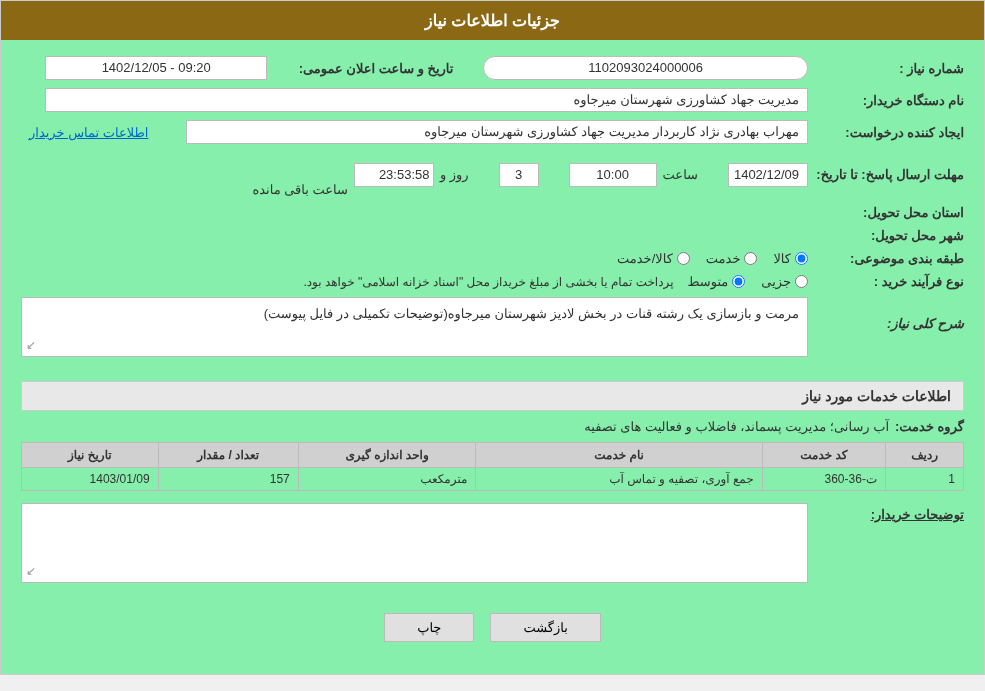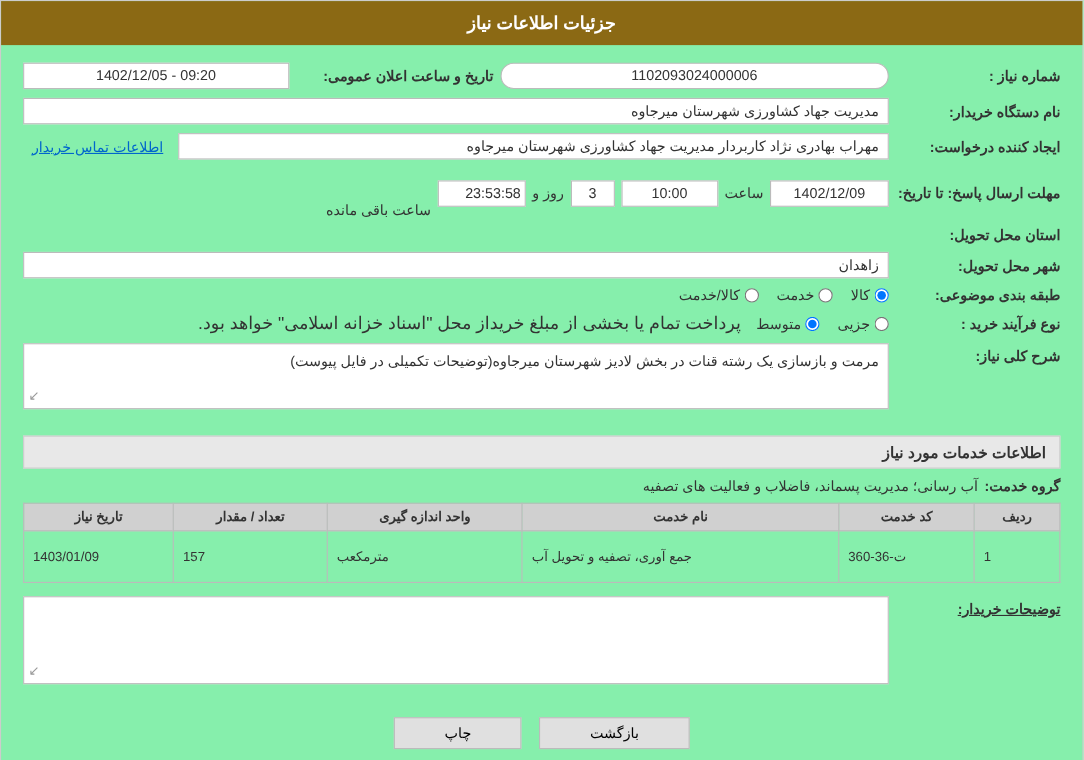--- a/index.html
+++ b/index.html
@@ -40,20 +40,21 @@
       text-align: right;
       white-space: nowrap;
     }
     .value-box {
       border: 1px solid #bbb;
       padding: 3px 8px;
       background: #fff;
       min-height: 24px;
       flex: 1;
       text-align: right;
+      margin-left: 24px;
     }
     .value-box.wide { flex: 2; }
     .link-text {
       color: #0066cc;
       text-decoration: underline;
       cursor: pointer;
     }
     .timer-row {
       display: flex;
       align-items: center;
@@ -85,21 +86,21 @@
     .radio-item {
       display: flex;
       align-items: center;
       gap: 4px;
     }
     .radio-item input[type=radio] {
       margin: 0;
     }
     .procedure-text {
       color: #333;
-      font-size: 16px;
+      font-size: 12px;
     }
     .sharh-box {
       border: 1px solid #bbb;
       padding: 8px;
       min-height: 60px;
       background: #fff;
       text-align: right;
       position: relative;
       margin-bottom: 12px;
     }
@@ -121,22 +122,22 @@
     }
     .data-table th {
       background: #d0d0d0;
       border: 1px solid #bbb;
       padding: 5px 8px;
       text-align: center;
       font-weight: bold;
     }
     .data-table td {
       border: 1px solid #bbb;
-      padding: 16px 8px;
-      text-align: left;
+      padding: 4px 8px;
+      text-align: right;
     }
     .data-table tr:nth-child(even) td { background: #f9f9f9; }
     .tosihaat-box {
       border: 1px solid #bbb;
       min-height: 80px;
       background: #fff;
       margin-bottom: 12px;
       position: relative;
     }
     .tosihaat-box::after {
@@ -147,21 +148,21 @@
       color: #999;
       font-size: 12px;
     }
     .button-row {
       display: flex;
       justify-content: center;
       gap: 16px;
       padding: 10px 0 16px 0;
     }
     .btn {
-      padding: 6px 45px;
+      padding: 6px 32px;
       border: 1px solid #bbb;
       background: #e8e8e8;
       cursor: pointer;
       font-size: 13px;
       font-family: Tahoma, Arial, sans-serif;
     }
     .btn-print {
       background: #e0e0e0;
     }
     .btn-back {
@@ -201,36 +202,35 @@
     </div>
 
     <div class="info-row">
       <span class="label">ایجاد کننده درخواست:</span>
       <div class="value-box wide">مهراب بهادری نژاد کاربردار مدیریت جهاد کشاورزی شهرستان میرجاوه</div>
       <span class="link-text" style="white-space:nowrap; padding: 0 8px;">اطلاعات تماس خریدار</span>
     </div>
 
     <div class="timer-row">
       <span class="label" style="min-width:150px;">مهلت ارسال پاسخ: تا تاریخ:</span>
-      <div class="value-box" style="width:108px; flex:none; text-align:center;">1402/12/09</div>
+      <div class="value-box" style="width:80px; flex:none; text-align:center;">1402/12/09</div>
       <span style="white-space:nowrap;">ساعت</span>
       <div class="value-box" style="width:88px; flex:none; text-align:center;">10:00</div>
       <div class="value-box" style="width:40px; flex:none; text-align:center;">3</div>
       <span style="white-space:nowrap;">روز و</span>
       <div class="timer-box" style="width:80px; direction:ltr;">23:53:58</div>
       <span style="white-space:nowrap;margin-top:30px;">ساعت باقی مانده</span>
     </div>
 
     <div class="info-row">
       <span class="label">استان محل تحویل:</span>
     </div>
 
     <div class="info-row">
       <span class="label">شهر محل تحویل:</span>
-      <div class="value-box wide">زاهدان</div>
     </div>
 
     <div class="info-row">
       <span class="label">طبقه بندی موضوعی:</span>
       <div class="radio-row" style="margin:0;">
         <div class="radio-item">
           <input type="radio" name="tabaqe" checked="" style="">
           <span>کالا</span>
         </div>
         <div class="radio-item">
@@ -253,21 +253,21 @@
         </div>
         <div class="radio-item">
           <input type="radio" name="nooe" checked="" style="">
           <span>متوسط</span>
         </div>
       </div>
       <span class="procedure-text" style="margin-right:8px;">پرداخت تمام یا بخشی از مبلغ خریداز محل "اسناد خزانه اسلامی" خواهد بود.</span>
     </div>
 
     <div class="info-row" style="align-items: flex-start;">
-      <span class="label" style="margin-top:4px;">شرح کلی نیاز:</span>
+      <span class="label" style="margin-top:19px;font-style:italic;">شرح کلی نیاز:</span>
       <div class="sharh-box" style="flex:1;">مرمت و بازسازی یک رشته قنات در بخش لادیز شهرستان میرجاوه(توضیحات تکمیلی در فایل پیوست)</div>
     </div>
 
     <div class="section-header">اطلاعات خدمات مورد نیاز</div>
 
     <div class="grohe-row">
       <span class="inline-label">گروه خدمت:</span>
       <span>آب رسانی؛ مدیریت پسماند، فاضلاب و فعالیت های تصفیه</span>
     </div>
 
@@ -280,21 +280,21 @@
             <th>نام خدمت</th>
             <th>واحد اندازه گیری</th>
             <th>تعداد / مقدار</th>
             <th>تاریخ نیاز</th>
           </tr>
         </thead>
         <tbody>
           <tr class="table-row">
             <td>1</td>
             <td>ت-36-360</td>
-            <td>جمع آوری، تصفیه و تحویل آب</td>
+            <td>جمع آوری، تصفیه و تماس آب</td>
             <td>مترمکعب</td>
             <td>157</td>
             <td>1403/01/09</td>
           </tr>
         </tbody>
       </table>
     </div>
 
     <div class="info-row" style="align-items: flex-start; text-decoration: underline;">
       <span class="label" style="margin-top:4px;">توضیحات خریدار:</span>

